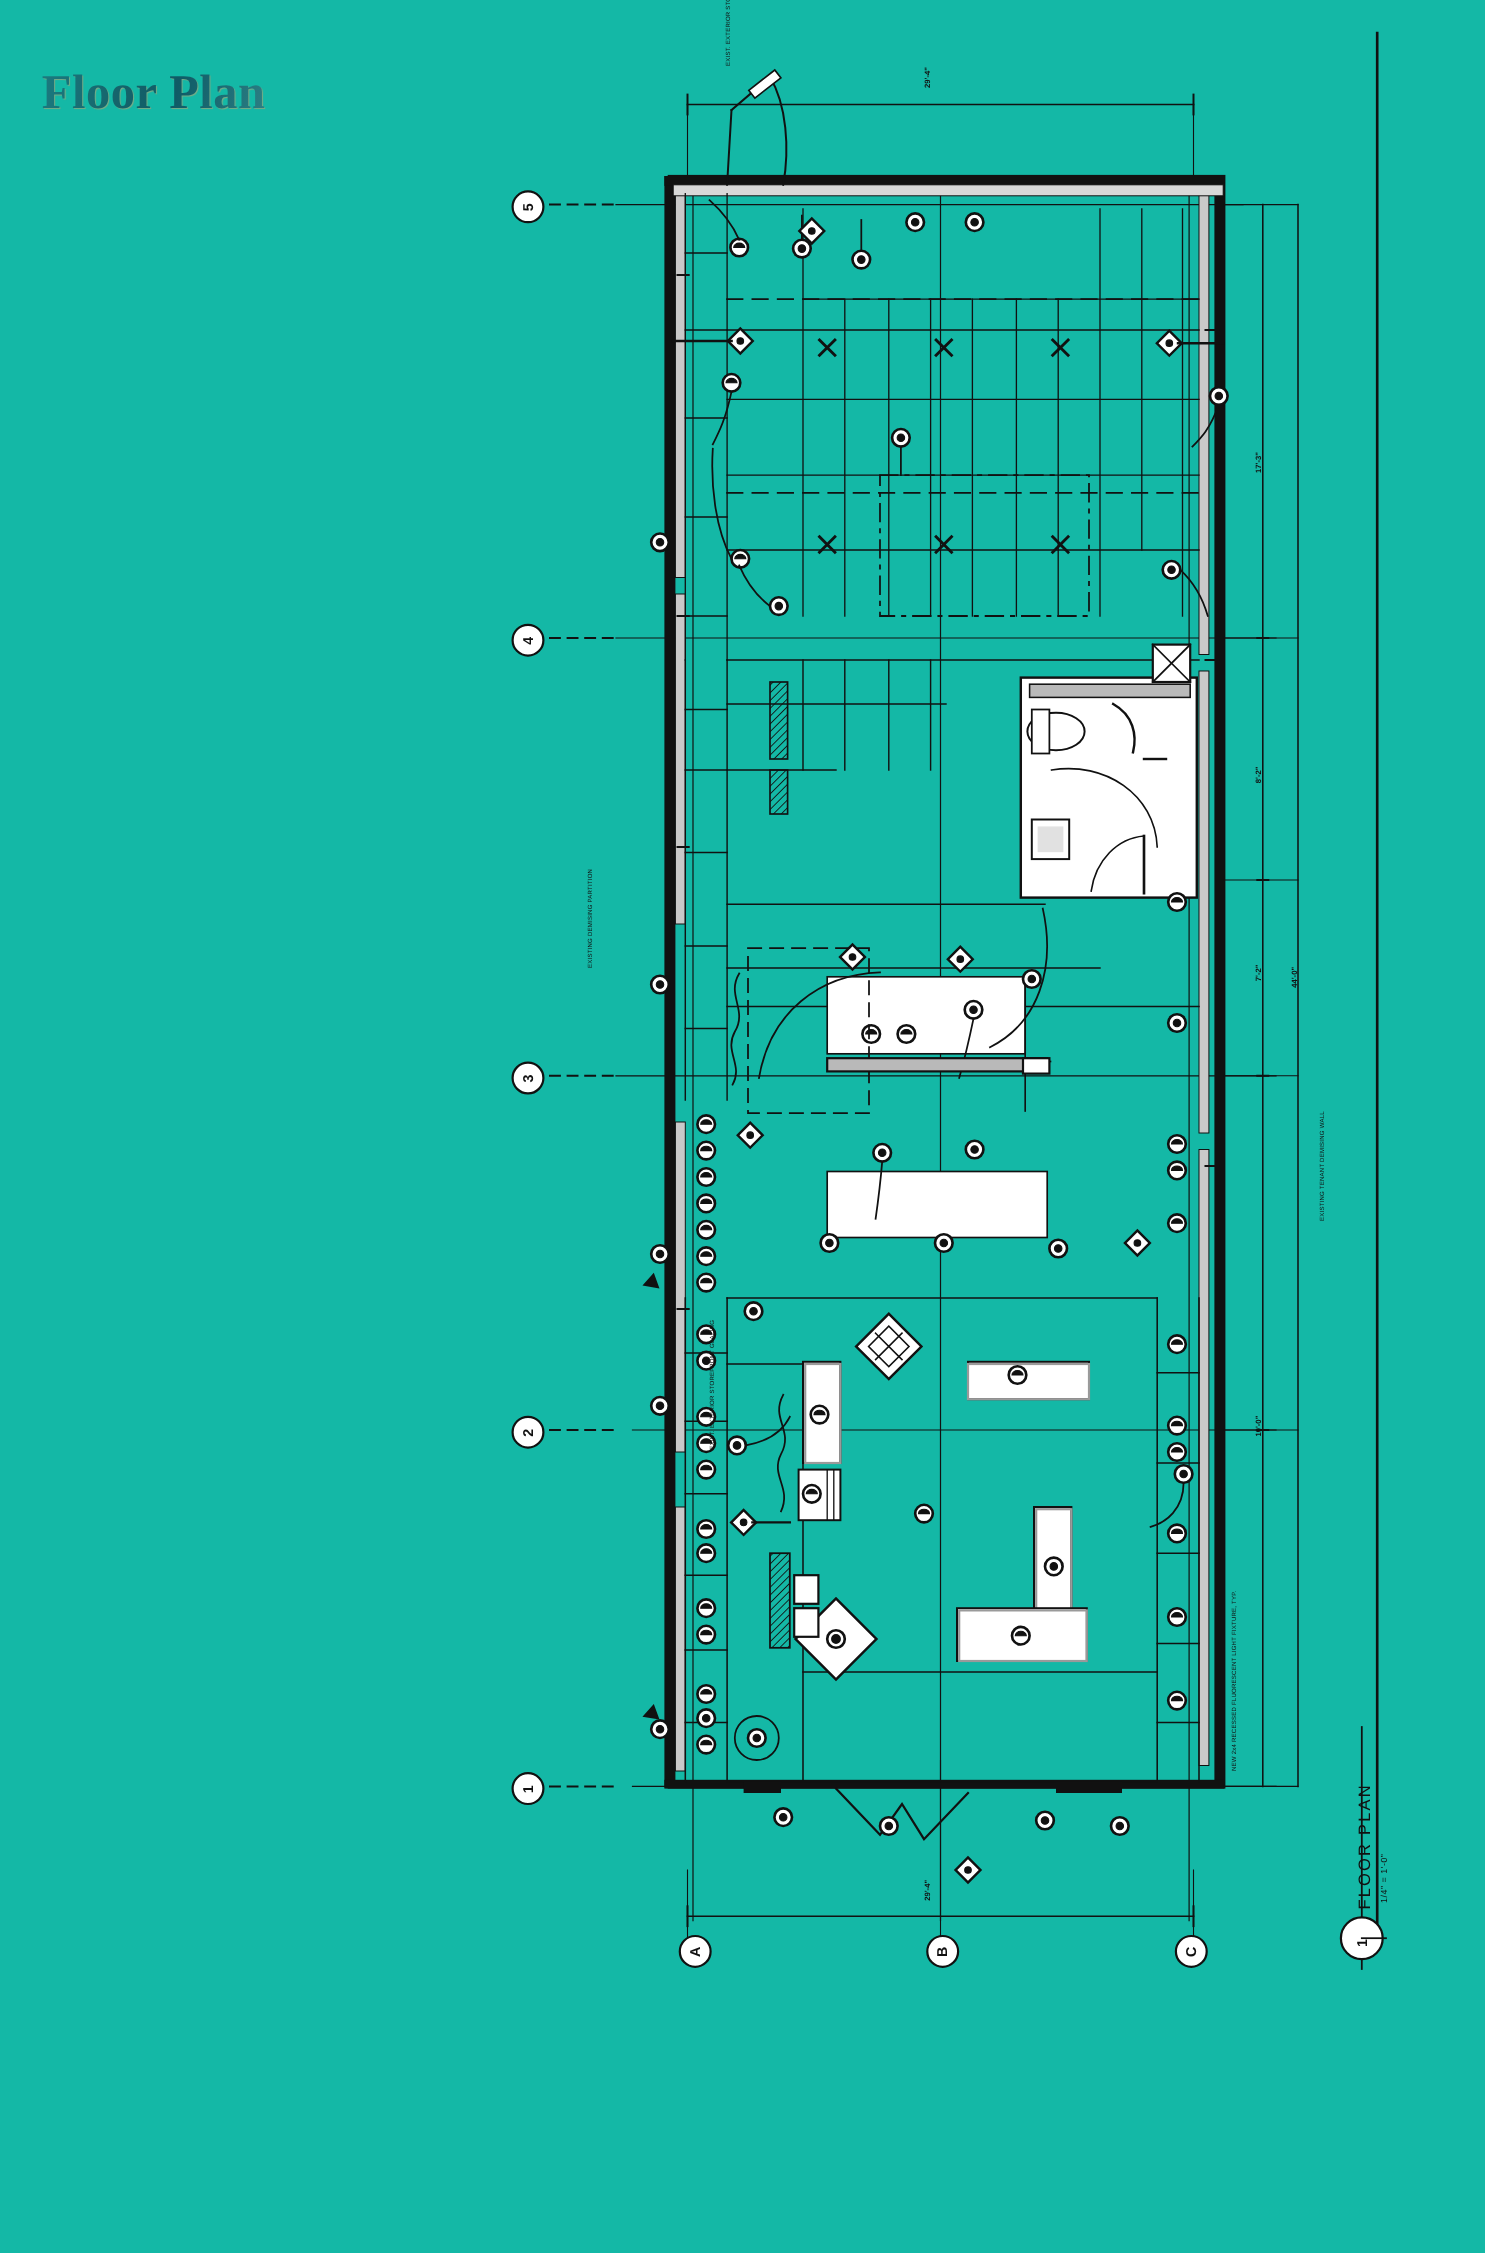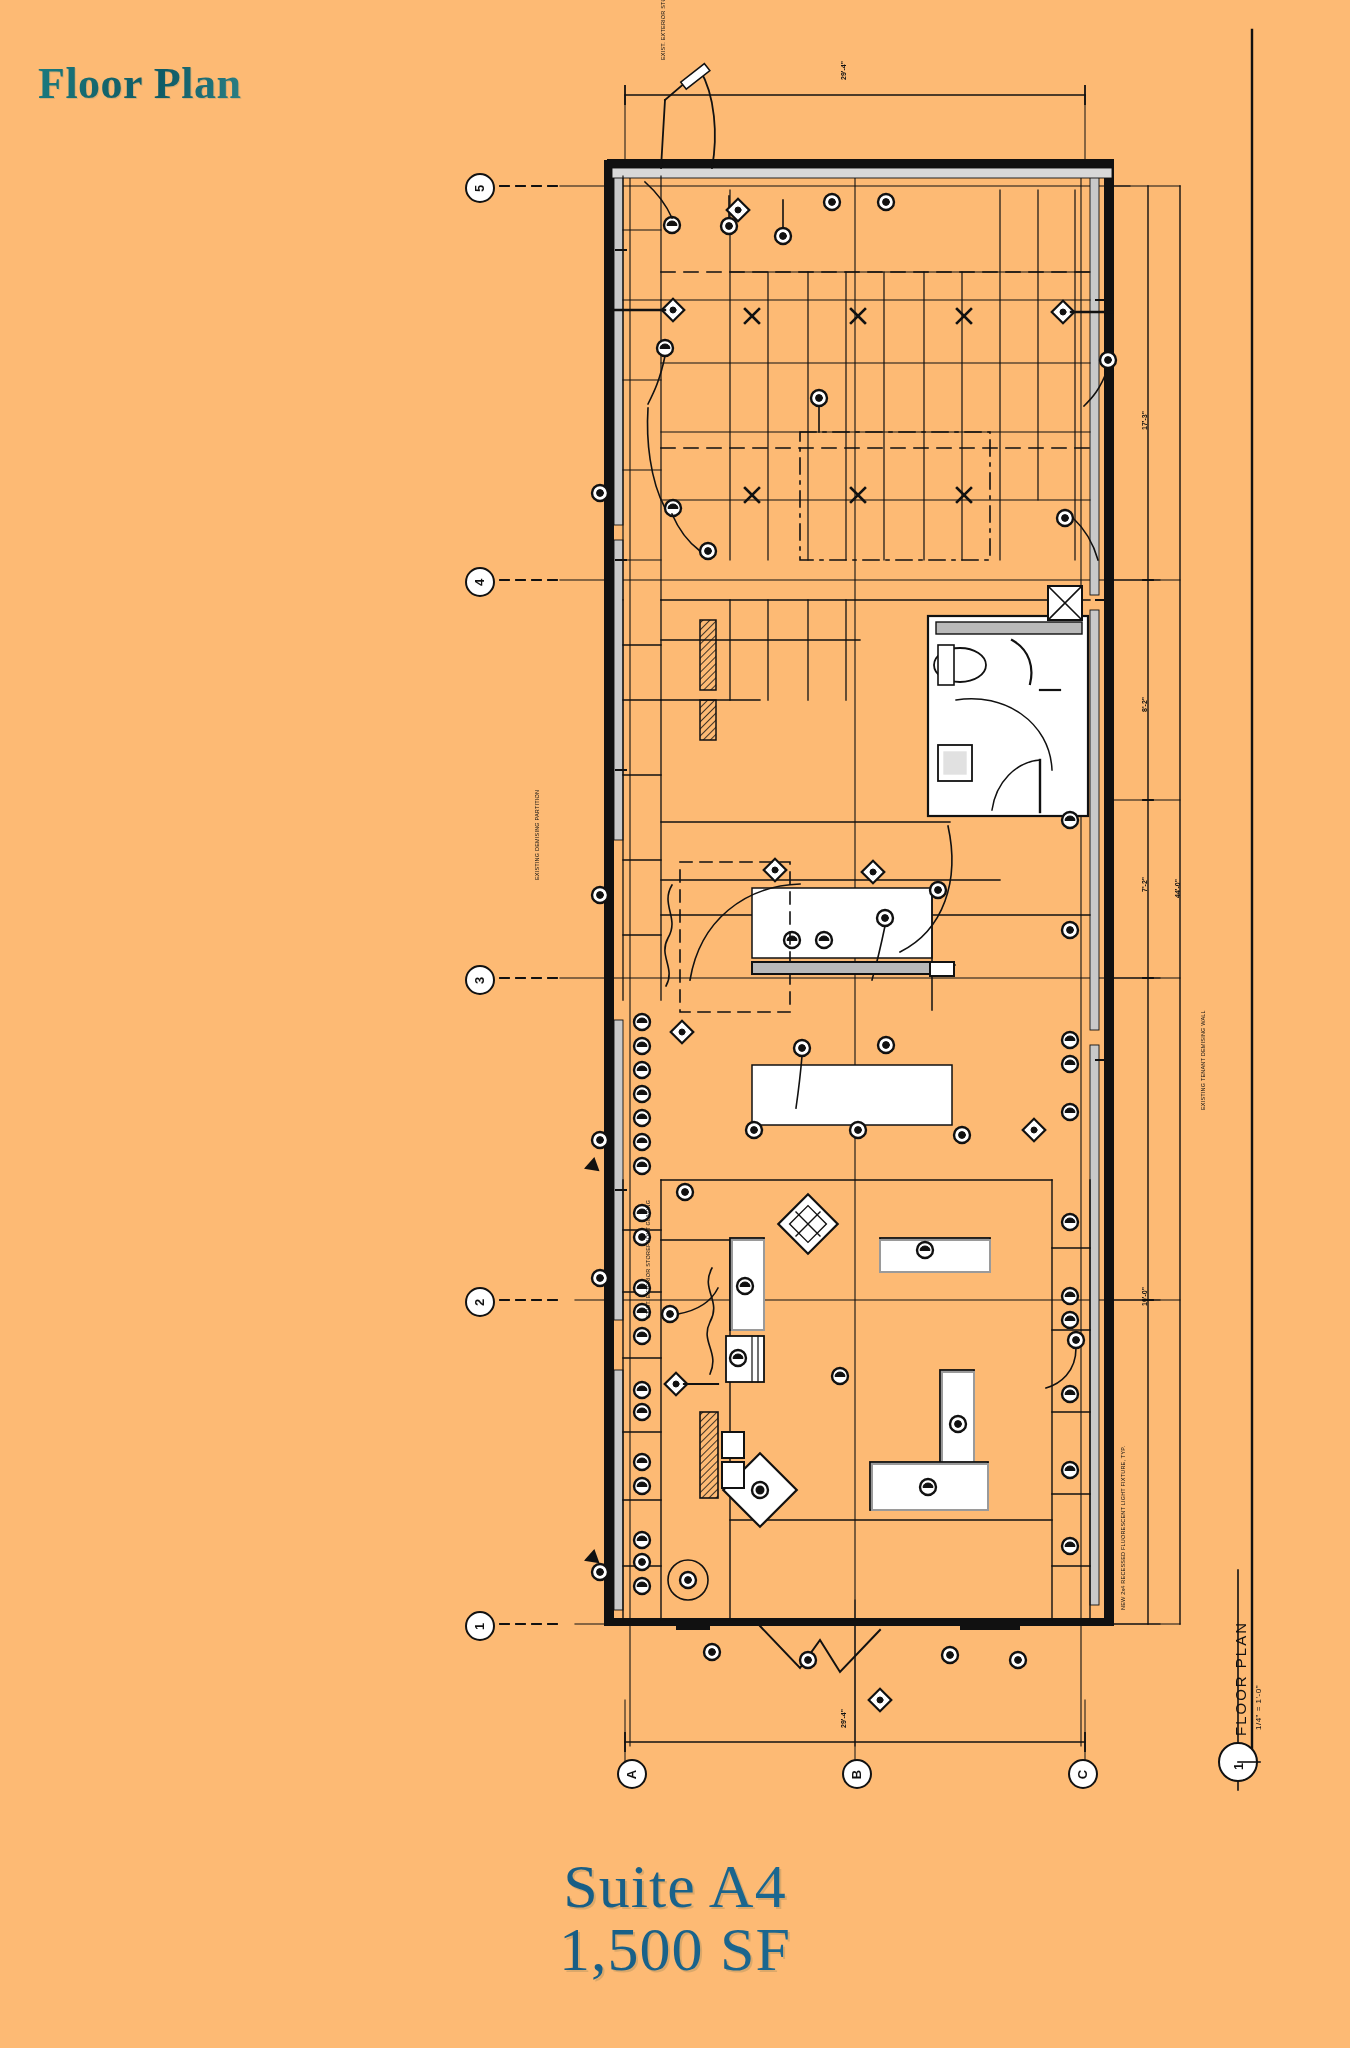--- a/index.html
+++ b/index.html
@@ -2,21 +2,21 @@
 <html><head>
 <meta charset="utf-8">
 <title>Floor Plan — Suite A4</title>
 <style>
   html,body{margin:0;padding:0;background:#ffffff;}
   body{
     width:1350px;height:2048px;position:relative;overflow:hidden;
     font-family:"Liberation Sans", sans-serif;
     -webkit-font-smoothing:antialiased;
   }
-  .page{position:absolute;inset:0;background:#fdba74;}
+  .page{position:absolute;inset:0;background:#14b8a6;}
 
   
   .page-title{
     position:absolute;left:38px;top:58px;
     font-family:"Liberation Serif", serif;
     font-weight:bold;font-size:44px;letter-spacing:.5px;
     color:#156b70;
     background:linear-gradient(100deg,#1b7b80 0%,#15646b 35%,#0f5b66 60%,#2b7f84 100%);
     -webkit-background-clip:text;background-clip:text;
     -webkit-text-fill-color:transparent;
@@ -527,18 +527,14 @@
   <div class="vlabel dimtext" style="left:840px;top:1728px;transform:rotate(-90deg);">29'-4"</div>
 
   <div class="vlabel tinytext" style="left:534px;top:880px;transform:rotate(-90deg);">EXISTING DEMISING PARTITION</div>
   <div class="vlabel tinytext" style="left:645px;top:1318px;transform:rotate(-90deg);">EXIST. EXTERIOR STOREFRONT GLAZING</div>
   <div class="vlabel tinytext" style="left:660px;top:60px;transform:rotate(-90deg);">EXIST. EXTERIOR STOREFRONT SYSTEM</div>
 
   <div class="vlabel tinytext" style="left:1200px;top:1110px;transform:rotate(-90deg);">EXISTING TENANT DEMISING WALL</div>
 
   <div class="vlabel tinytext" style="left:1120px;top:1610px;transform:rotate(-90deg);">NEW 2x4 RECESSED FLUORESCENT LIGHT FIXTURE, TYP.</div>
 
-  <div class="caption">
-    <div>Suite A4</div>
-    <div>1,500 SF</div>
-  </div>
 
 </div>
 
 </body></html>

